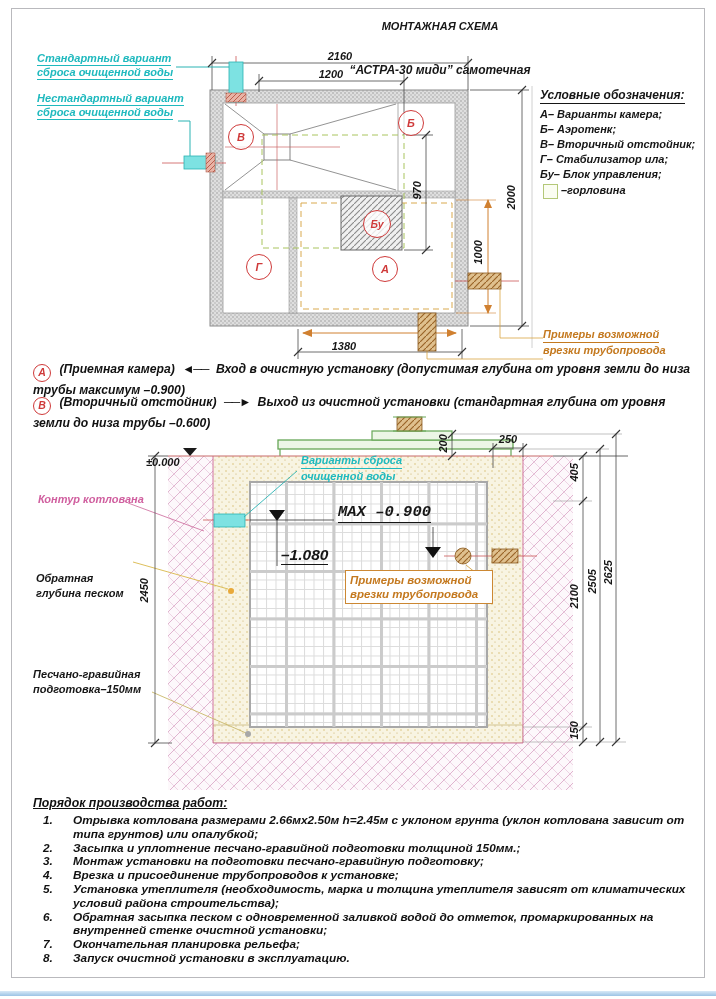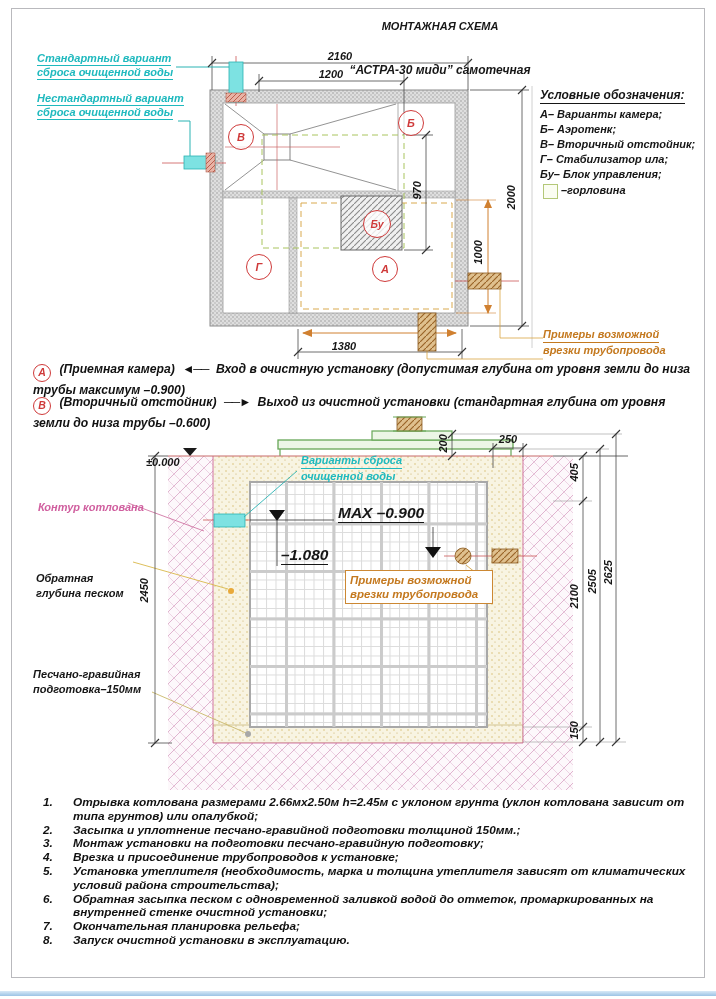--- a/index.html
+++ b/index.html
@@ -289,46 +289,47 @@
   <span>(Вторичный отстойник)</span>
   <span class="ar">──►</span>
   <span>Выход из очистной установки (стандартная глубина от уровня земли до низа трубы –0.600)</span>
 </div>
 
 <div class="lbl s11" style="left:146px;top:427px;margin-top:29px;">±0.000</div>
 <div class="lbl s115 cyan two" style="left:301px;top:453px;">
   <div><span class="u">Варианты сброса</span></div>
   <div>очищенной воды</div>
 </div>
-<div class="lbl s15" style="left:338px;top:504px;"><span class="u">MAX –0.900</span></div>
+<div class="lbl s15" style="left:338px;top:504px;font-family:Liberation Mono, monospace;"><span class="u">MAX –0.900</span></div>
 <div class="lbl s15" style="left:281px;top:546px;"><span class="u">–1.080</span></div>
 <div class="tapbox">
   <div>Примеры возможной</div>
   <div>врезки трубопровода</div>
 </div>
-<div class="lbl s115 pink" style="left:38px;top:493px;margin-top:8px;">Контур котлована</div>
+<div class="lbl s115 pink" style="left:38px;top:493px;">Контур котлована</div>
 <div class="lbl s115 two" style="left:36px;top:539px;margin-top:32px;">
   <div>Обратная</div>
   <div>глубина песком</div>
 </div>
 <div class="lbl s115 two" style="left:33px;top:667px;">
   <div>Песчано-гравийная</div>
   <div>подготовка–150мм</div>
 </div>
 
 <div class="lbl s11 c rot" style="left:122px;top:584px;width:44px;">2450</div>
 <div class="lbl s11 c rot" style="left:428px;top:437px;width:30px;">200</div>
 <div class="lbl s11 c" style="left:488px;top:433px;width:40px;">250</div>
 <div class="lbl s11 c rot" style="left:556px;top:466px;width:36px;">405</div>
 <div class="lbl s11 c rot" style="left:552px;top:590px;width:44px;">2100</div>
 <div class="lbl s11 c rot" style="left:570px;top:575px;width:44px;">2505</div>
 <div class="lbl s11 c rot" style="left:586px;top:566px;width:44px;">2625</div>
 <div class="lbl s11 c rot" style="left:558px;top:724px;width:32px;">150</div>
 
 <div class="wo">
+  <div class="t">Порядок производства работ:</div>
   <div class="row">
       <span class="n">1.</span>
       <span class="x">Отрывка котлована размерами 2.66мх2.50м h=2.45м с уклоном грунта (уклон котлована зависит от типа грунтов) или опалубкой;</span>
     </div>
   <div class="row">
       <span class="n">2.</span>
       <span class="x">Засыпка и уплотнение песчано-гравийной подготовки толщиной 150мм.;</span>
     </div>
   <div class="row">
       <span class="n">3.</span>

